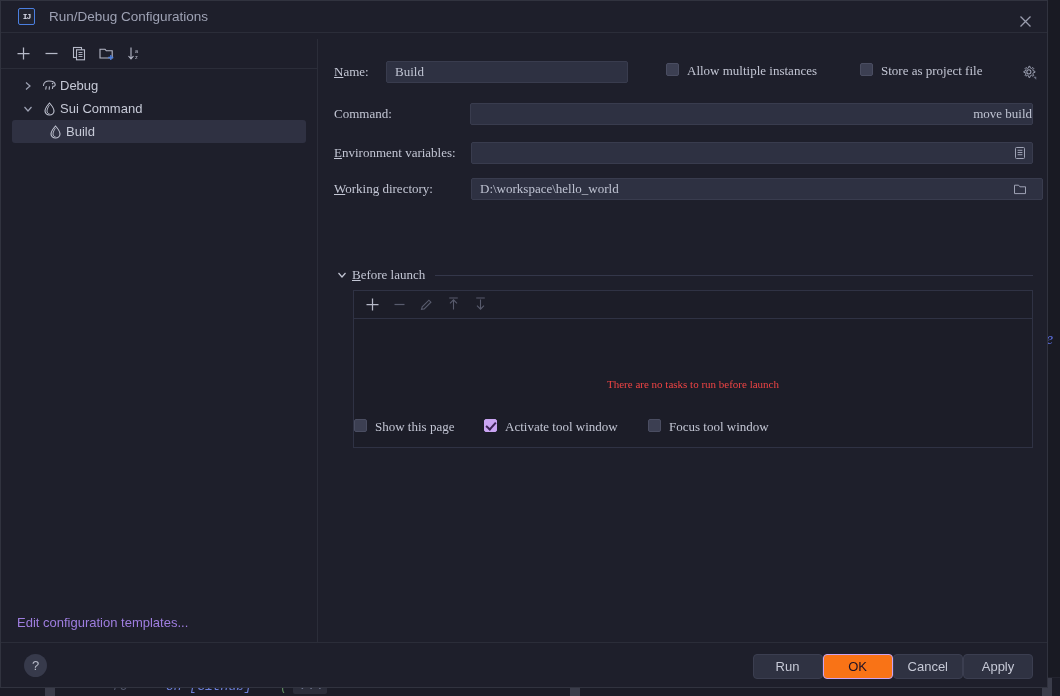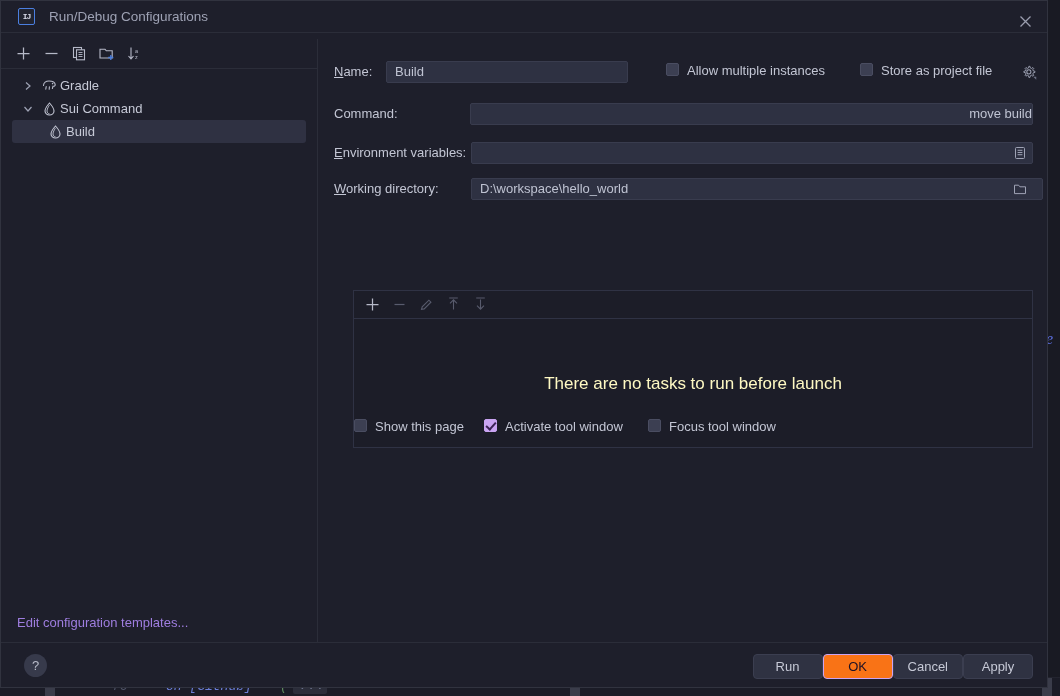--- a/index.html
+++ b/index.html
@@ -174,21 +174,21 @@
   #edit-templates {
     position: absolute;
     left: 16px;
     bottom: 12px;
     color: #9f7ee0;
     font-size: 13px;
     cursor: pointer;
   }
 
   
-  #form { position: absolute; left: 0; top: 0; right: 0; bottom: 0; }
+  #form { position: absolute; left: 0; top: 0; right: 0; bottom: 0; font-family: Liberation Serif, serif; }
   .row { position: absolute; left: 16px; height: 22px; }
   .lbl { color: #c3c6d4; font-size: 13px; line-height: 22px; }
   .lbl u { text-decoration: underline; }
 
   .field {
     position: absolute;
     background: #2e3142;
     border: 1px solid #393c4e;
     box-sizing: border-box;
     height: 22px;
@@ -274,22 +274,22 @@
     display: flex;
     align-items: center;
     padding-left: 6px;
     gap: 3px;
   }
   #bl-empty {
     height: 129px;
     display: flex;
     align-items: center;
     justify-content: center;
-    color: #fef9c3;
-    font-size: 17px;
+    color: #ef4444;
+    font-size: 11px;
   }
 
   
   #footer {
     position: absolute;
     left: 0; right: 0; top: 641px;
     height: 45px;
     border-top: 1px solid #2b2d39;
   }
   #help-btn {
@@ -401,21 +401,21 @@
             <svg width="10" height="10" viewBox="0 0 10 10">
                 <path d="M3 1.5 L7 5 L3 8.5" stroke="#9ea2b4" stroke-width="1.2" fill="none"></path>
               </svg>
           </span>
           <span class="ticon">
             <svg width="15" height="13" viewBox="0 0 15 13">
               <path d="M1.5 6.5 C1.5 3.5 4 2 7 2 C10.5 2 13 3.5 13.2 5.6 C13.3 7 12 7.5 11 7.2 L10.4 9.5 M4.2 7.5 L3.8 10.2 M7.4 7.8 L7.2 10.2" stroke="#b8bbca" stroke-width="1.1" fill="none" stroke-linecap="round"></path>
               <circle cx="10.6" cy="4.6" r="0.8" fill="#b8bbca"></circle>
             </svg>
           </span>
-          <span class="tlabel">Gradle</span>
+          <span class="tlabel">Debug</span>
         </div>
 
         <div class="tree-row lvl0">
           <span class="tw">
             <svg width="10" height="10" viewBox="0 0 10 10">
                 <path d="M1.5 3 L5 7 L8.5 3" stroke="#9ea2b4" stroke-width="1.2" fill="none"></path>
               </svg>
           </span>
           <span class="ticon">
             <svg width="13" height="14" viewBox="0 0 13 14">
@@ -485,20 +485,29 @@
         <div class="row" style="top:139px;">
           <span class="lbl"><u>W</u><span>orking directory:</span></span>
         </div>
         <div class="field" style="left:153px; top:139px; right:4px;">D:\workspace\hello_world</div>
         <div class="field-btn" style="right:16px; top:139px;">
           <svg width="14" height="14" viewBox="0 0 14 14">
             <path d="M1.5 3.2 H5.6 L6.9 4.8 H12.5 V11.6 H1.5 Z" stroke="#9ea2b4" stroke-width="1" fill="none"></path>
           </svg>
         </div>
 
+        <div id="bl-header">
+          <span class="chev">
+            <svg width="10" height="10" viewBox="0 0 10 10">
+                <path d="M1.5 3 L5 7 L8.5 3" stroke="#c3c6d4" stroke-width="1.2" fill="none"></path>
+              </svg>
+          </span>
+          <span id="bl-title"><u>B</u><span>efore launch</span></span>
+          <span id="bl-rule"></span>
+        </div>
 
         <div id="bl-box">
           <div id="bl-toolbar">
             <div class="tb-btn">
               <svg width="15" height="15" viewBox="0 0 15 15">
                   <path d="M7.5 1.5 V13.5 M1.5 7.5 H13.5" stroke="#b6b9c8" stroke-width="1.25" fill="none"></path>
                 </svg>
             </div>
             <div class="tb-btn">
               <svg width="15" height="15" viewBox="0 0 15 15">

